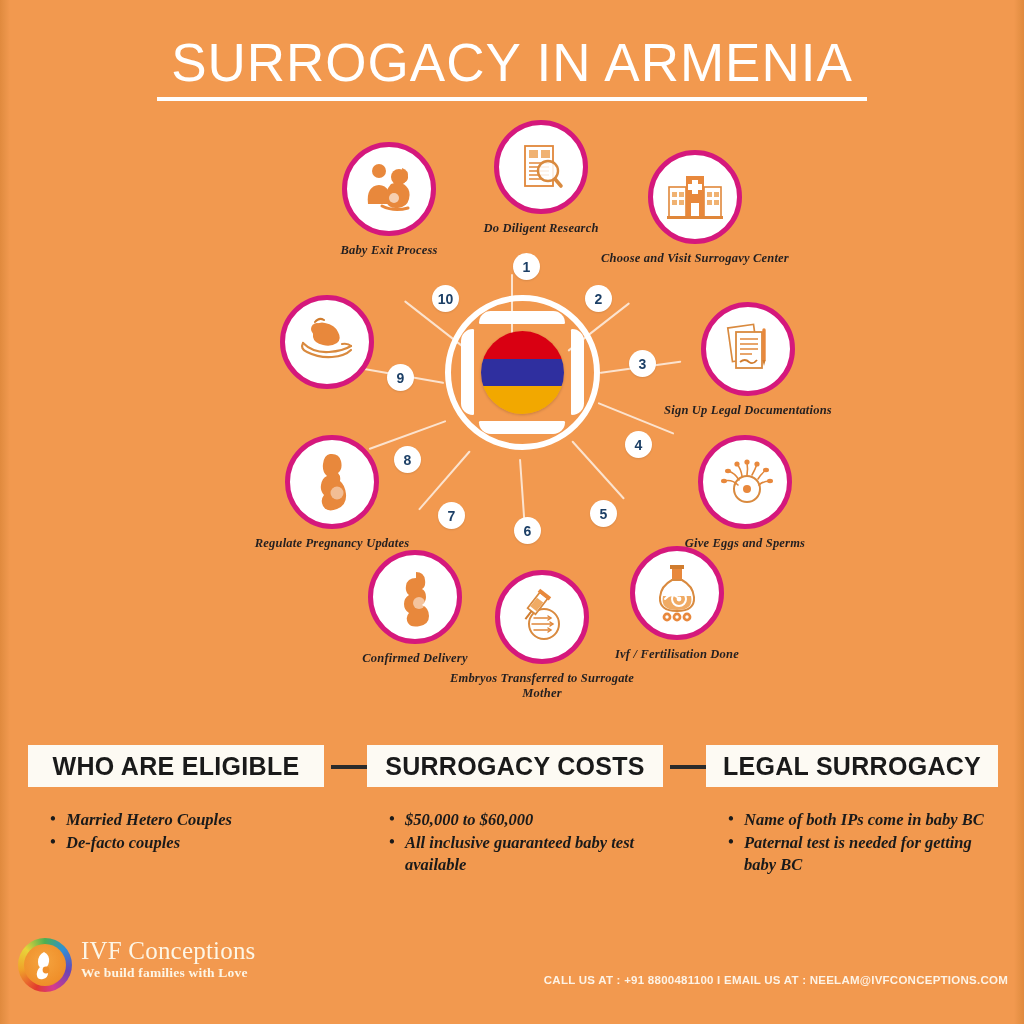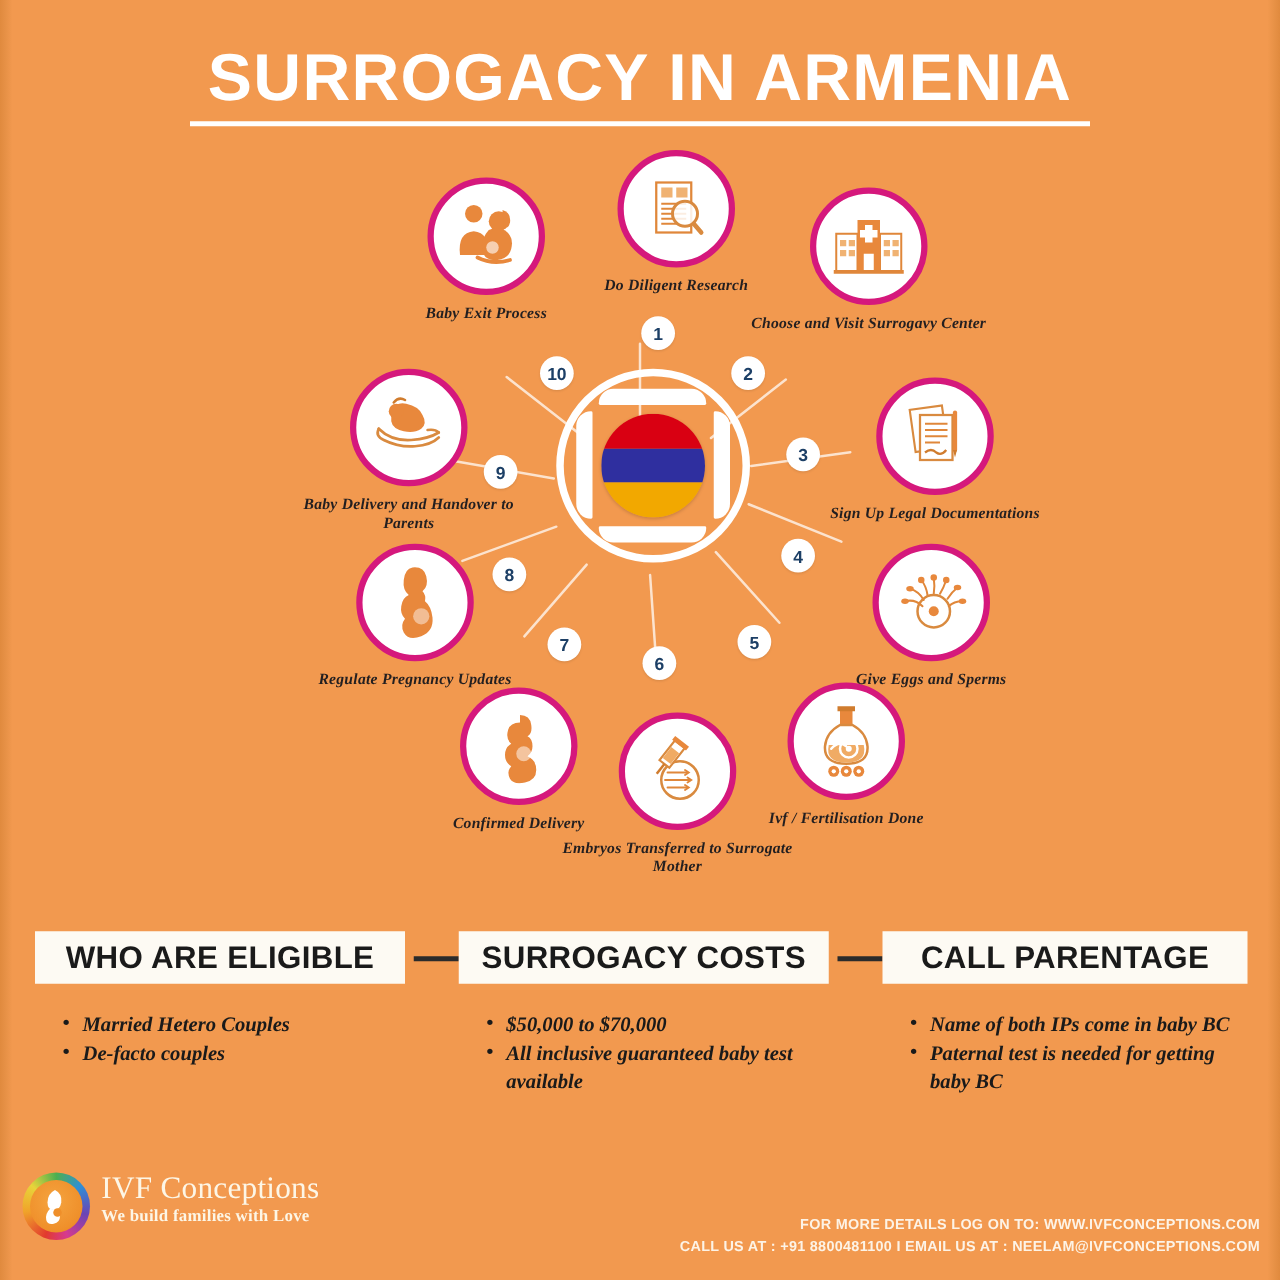--- a/index.html
+++ b/index.html
@@ -31,21 +31,21 @@
   .title-wrap {
     position: absolute;
     top: 34px;
     left: 0;
     width: 1024px;
     text-align: center;
   }
   .title {
     display: inline-block;
     font-family: "Liberation Sans", sans-serif;
-    font-weight: bold;
+    font-weight: normal;
     font-size: 53px;
     letter-spacing: 1px;
     color: #ffffff;
     padding: 0 14px 6px 14px;
     border-bottom: 4px solid #ffffff;
     line-height: 1.08;
   }
 
   
   .wheel {
@@ -483,21 +483,20 @@
     <div class="icon-circle">
       <svg width="64" height="50" viewBox="0 0 64 50">
         <path d="M18 12 q4 -8 12 -6 q10 2 13 9 q4 7 -1 11 q-6 4 -14 2 q-9 -2 -10 -8 Z" fill="#e8883c"></path>
         <circle cx="22" cy="12" r="6" fill="#e8883c"></circle>
         <path d="M20 5 q4 -5 9 -2" stroke="#d07c2e" stroke-width="2" fill="none" stroke-linecap="round"></path>
         <path d="M8 26 q10 10 26 9 q14 -1 22 -6" stroke="#d98a3f" stroke-width="2.2" fill="none" stroke-linecap="round"></path>
         <path d="M8 26 q-3 6 4 9 q12 6 25 5 q13 -1 19 -7" stroke="#d98a3f" stroke-width="2.2" fill="none" stroke-linecap="round"></path>
         <path d="M47 27 q6 -1 9 2" stroke="#d98a3f" stroke-width="2" fill="none" stroke-linecap="round"></path>
       </svg>
     </div>
-    <div class="caption">Baby Delivery and Handover to Parents</div>
   </div>
 
   <div class="step" style="left:289px; top:32px;">
     <div class="icon-circle">
       <svg width="62" height="58" viewBox="0 0 62 58">
         <circle cx="21" cy="11" r="7" fill="#e8883c"></circle>
         <path d="M10 44 q-2 -18 11 -19 q13 1 11 19 Z" fill="#e8883c"></path>
         <circle cx="41" cy="17" r="8" fill="#e8883c"></circle>
         <path d="M33 24 q9 -4 15 2 q5 5 3 13 q-2 8 -11 9 q-10 1 -12 -7 q-2 -9 5 -17 Z" fill="#e8883c"></path>
         <path d="M44 8 q7 2 6 10 q-1 5 -5 4" fill="#e8883c"></path>
@@ -522,30 +521,30 @@
     </ul>
   </div>
 
   <div class="panel-dash" style="left:331px;"></div>
 
   <div class="panel" style="left:367px; width:296px;">
     <div class="panel-head">
       <span class="panel-head-text">SURROGACY COSTS</span>
     </div>
     <ul class="panel-list">
-      <li>$50,000 to $70,000</li>
+      <li>$50,000 to $60,000</li>
       <li>All inclusive guaranteed baby test available</li>
     </ul>
   </div>
 
   <div class="panel-dash" style="left:670px;"></div>
 
   <div class="panel" style="left:706px; width:292px;">
     <div class="panel-head">
-      <span class="panel-head-text">CALL PARENTAGE</span>
+      <span class="panel-head-text">LEGAL SURROGACY</span>
     </div>
     <ul class="panel-list">
       <li>Name of both IPs come in baby BC</li>
       <li>Paternal test is needed for getting baby BC</li>
     </ul>
   </div>
 
 </div>
 
 <div class="footer">
@@ -560,17 +559,16 @@
         </svg>
       </div>
     </div>
     <div class="logo-text">
       <div class="logo-name">IVF Conceptions</div>
       <div class="logo-tag">We build families with Love</div>
     </div>
   </div>
 
   <div class="contact-block">
-    <div class="contact-line">FOR MORE DETAILS LOG ON TO: WWW.IVFCONCEPTIONS.COM</div>
     <div class="contact-line">CALL US AT : +91 8800481100  I  EMAIL US AT : NEELAM@IVFCONCEPTIONS.COM</div>
   </div>
 
 </div>
 
 </body></html>

